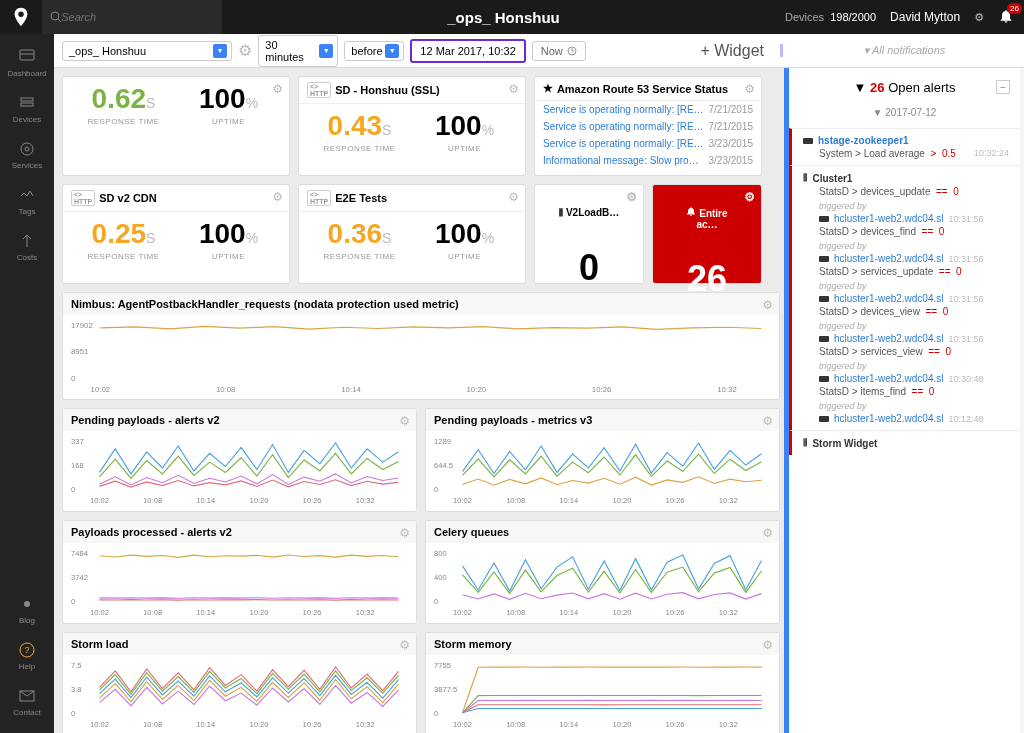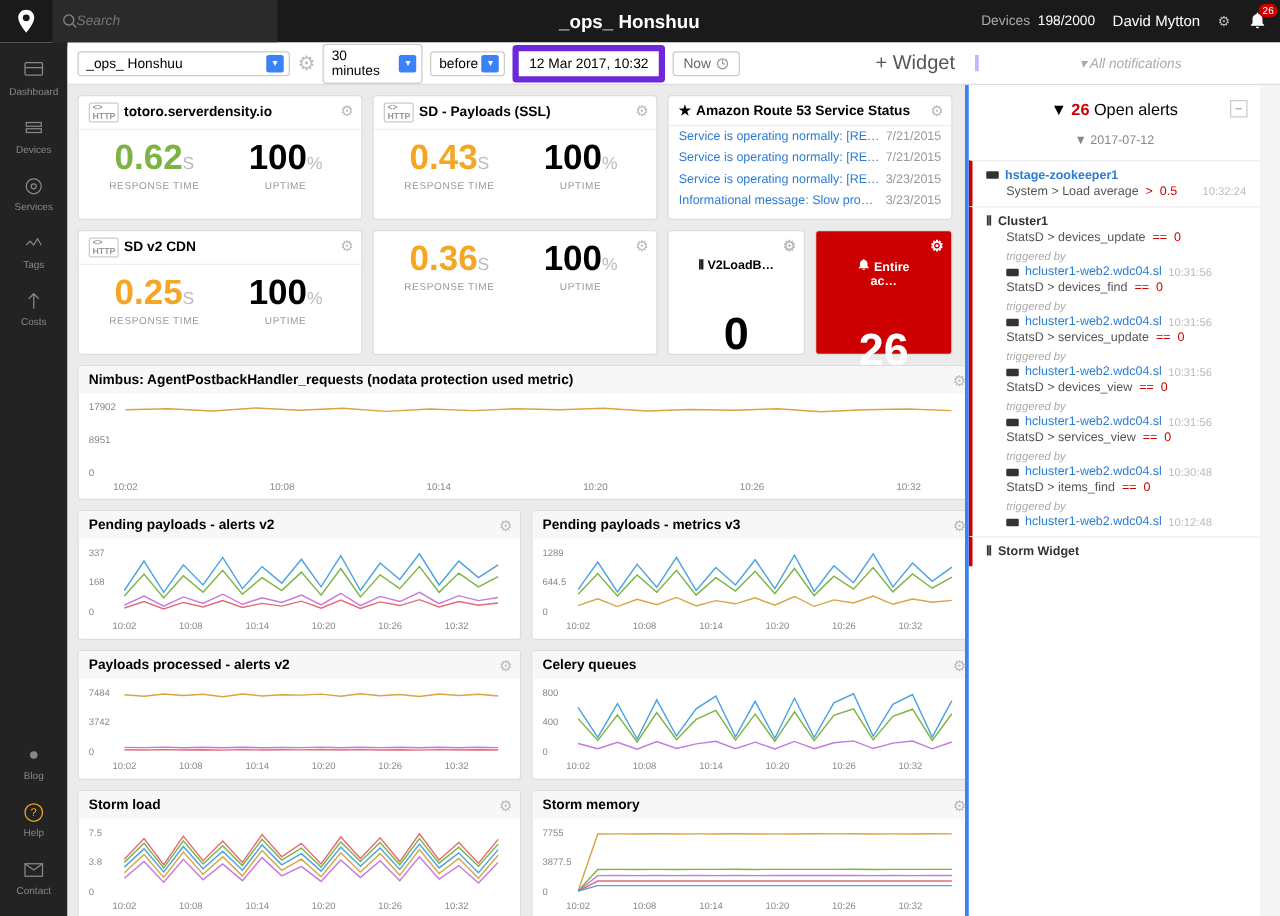--- a/index.html
+++ b/index.html
@@ -12,21 +12,21 @@
 .header-right{display:flex;align-items:center;gap:14px;font-size:11px;color:#aaa}
 .header-right .user{color:#fff;font-size:12px}
 .bell{position:relative;color:#fff}
 .bell .badge{position:absolute;top:-5px;right:-8px;background:#c00;color:#fff;font-size:8px;padding:1px 3px;border-radius:6px}
 .sidebar{position:absolute;left:0;top:34px;width:54px;height:699px;background:#232323;display:flex;flex-direction:column;align-items:center;padding-top:6px}
 .sb-item{width:100%;text-align:center;padding:8px 0;color:#888;font-size:8px}
 .sb-item svg{display:block;margin:0 auto 3px}
 .toolbar{position:absolute;left:54px;top:34px;right:0;height:34px;background:#fff;border-bottom:1px solid #ddd;display:flex;align-items:center;padding:0 8px;gap:6px}
 .tb-select{border:1px solid #ccc;border-radius:3px;padding:3px 22px 3px 6px;font-size:11px;background:#fff;position:relative;display:flex;align-items:center}
 .tb-select .caret{position:absolute;right:4px;background:#3b82f6;color:#fff;width:14px;height:14px;border-radius:2px;display:flex;align-items:center;justify-content:center;font-size:8px}
-.tb-date{border:5px solid #6d28d9;border-radius:3px;padding:4px 8px;font-size:11px}
+.tb-date{border:2px solid #6d28d9;border-radius:3px;padding:4px 8px;font-size:11px}
 .tb-now{border:1px solid #ccc;border-radius:3px;padding:3px 8px;font-size:11px;color:#666;display:flex;align-items:center;gap:4px}
 .tb-widget{margin-left:auto;font-size:16px;color:#555;padding:4px 10px;cursor:pointer}
 .tb-notif{width:236px;text-align:center;font-size:11px;color:#aaa;font-style:italic;border-left:3px solid #c4b5fd;padding-left:10px}
 .main{position:absolute;left:54px;top:68px;width:734px;height:665px;overflow:hidden;padding:8px;background:#ebebeb}
 .row{display:flex;gap:8px;margin-bottom:8px}
 .card{background:#fff;border:1px solid #ddd;border-radius:3px;position:relative}
 .card-hdr{display:flex;align-items:center;padding:5px 8px;font-size:11px;font-weight:600;border-bottom:1px solid #eee}
 .card-hdr .tag{font-size:7px;color:#999;margin-right:4px;border:1px solid #ccc;padding:0 2px;border-radius:2px}
 .gear{position:absolute;top:5px;right:6px;color:#bbb;font-size:12px}
 .metric-card{width:228px;height:100px}
@@ -44,21 +44,21 @@
 .count-card{width:110px;height:100px;text-align:center}
 .count-hdr{font-size:10px;font-weight:600;padding:22px}
 .count-val{font-size:36px;font-weight:700;margin-top:6px}
 .alert-card{background:#c00;color:#fff}
 .chart-card{flex:1}
 .chart-card .card-hdr{border-bottom:none;background:#f7f7f7}
 .chart-body{padding:4px 8px 2px}
 .chart-svg{width:100%;display:block}
 .y-labels{font-size:8px;fill:#888}
 .x-labels{font-size:8px;fill:#888}
-.rpanel{position:absolute;right:16px;top:68px;width:236px;height:665px;background:#fff;border-left:3px solid #3b82f6;overflow:hidden}
+.rpanel{position:absolute;right:4px;top:68px;width:236px;height:665px;background:#fff;border-left:5px solid #3b82f6;overflow:hidden}
 .rp-hdr{padding:12px 10px 8px;text-align:center;font-size:13px}
 .rp-hdr .count{color:#c00;font-weight:700}
 .rp-date{text-align:center;font-size:10px;color:#888;padding:4px 0 10px}
 .alert-group{border-top:1px solid #eee;border-left:3px solid #c00;padding:6px 11px;font-size:10px}
 .alert-group .device{font-weight:600;color:#333;display:flex;align-items:center;gap:5px}
 .alert-group .metric{color:#555;margin:2px 0 0 16px}
 .alert-group .metric .op{color:#c00}
 .alert-group .time{float:right;color:#bbb;font-size:9px}
 .trigger{font-size:9px;color:#aaa;font-style:italic;margin:4px 0 2px 16px}
 .trigger-host{font-size:10px;margin-left:16px;display:flex;align-items:center;gap:5px}
@@ -155,40 +155,36 @@
         <line x1="5" y1="5" x2="7" y2="5" stroke="#999"></line>
       </svg>
     </div>
   <div class="tb-widget">+  Widget</div>
   <div class="tb-notif">▾ <span>All notifications</span></div>
 </div>
 
 <div class="main">
   <div class="row">
     <div class="card metric-card">
-      <div class="card-hdr">
-          <span class="tag">&lt;&gt;<br>HTTP</span>
-          <span>totoro.serverdensity.io</span>
-        </div>
       <span class="gear">⚙</span>
       <div class="metric-body">
         <div class="metric-half">
             <div class="big-num green"><span>0.62</span><span class="unit">S</span></div>
             <div class="metric-label">RESPONSE TIME</div>
           </div>
         <div class="metric-half">
             <div class="big-num"><span>100</span><span class="unit">%</span></div>
             <div class="metric-label">UPTIME</div>
           </div>
       </div>
     </div>
     <div class="card metric-card">
       <div class="card-hdr">
           <span class="tag">&lt;&gt;<br>HTTP</span>
-          <span>SD - Payloads (SSL)</span>
+          <span>SD - Honshuu (SSL)</span>
         </div>
       <span class="gear">⚙</span>
       <div class="metric-body">
         <div class="metric-half">
             <div class="big-num orange"><span>0.43</span><span class="unit">S</span></div>
             <div class="metric-label">RESPONSE TIME</div>
           </div>
         <div class="metric-half">
             <div class="big-num"><span>100</span><span class="unit">%</span></div>
             <div class="metric-label">UPTIME</div>
@@ -233,20 +229,24 @@
             <div class="big-num orange"><span>0.25</span><span class="unit">S</span></div>
             <div class="metric-label">RESPONSE TIME</div>
           </div>
         <div class="metric-half">
             <div class="big-num"><span>100</span><span class="unit">%</span></div>
             <div class="metric-label">UPTIME</div>
           </div>
       </div>
     </div>
     <div class="card metric-card">
+      <div class="card-hdr">
+          <span class="tag">&lt;&gt;<br>HTTP</span>
+          <span>E2E Tests</span>
+        </div>
       <span class="gear">⚙</span>
       <div class="metric-body">
         <div class="metric-half">
             <div class="big-num orange"><span>0.36</span><span class="unit">S</span></div>
             <div class="metric-label">RESPONSE TIME</div>
           </div>
         <div class="metric-half">
             <div class="big-num"><span>100</span><span class="unit">%</span></div>
             <div class="metric-label">UPTIME</div>
           </div>

